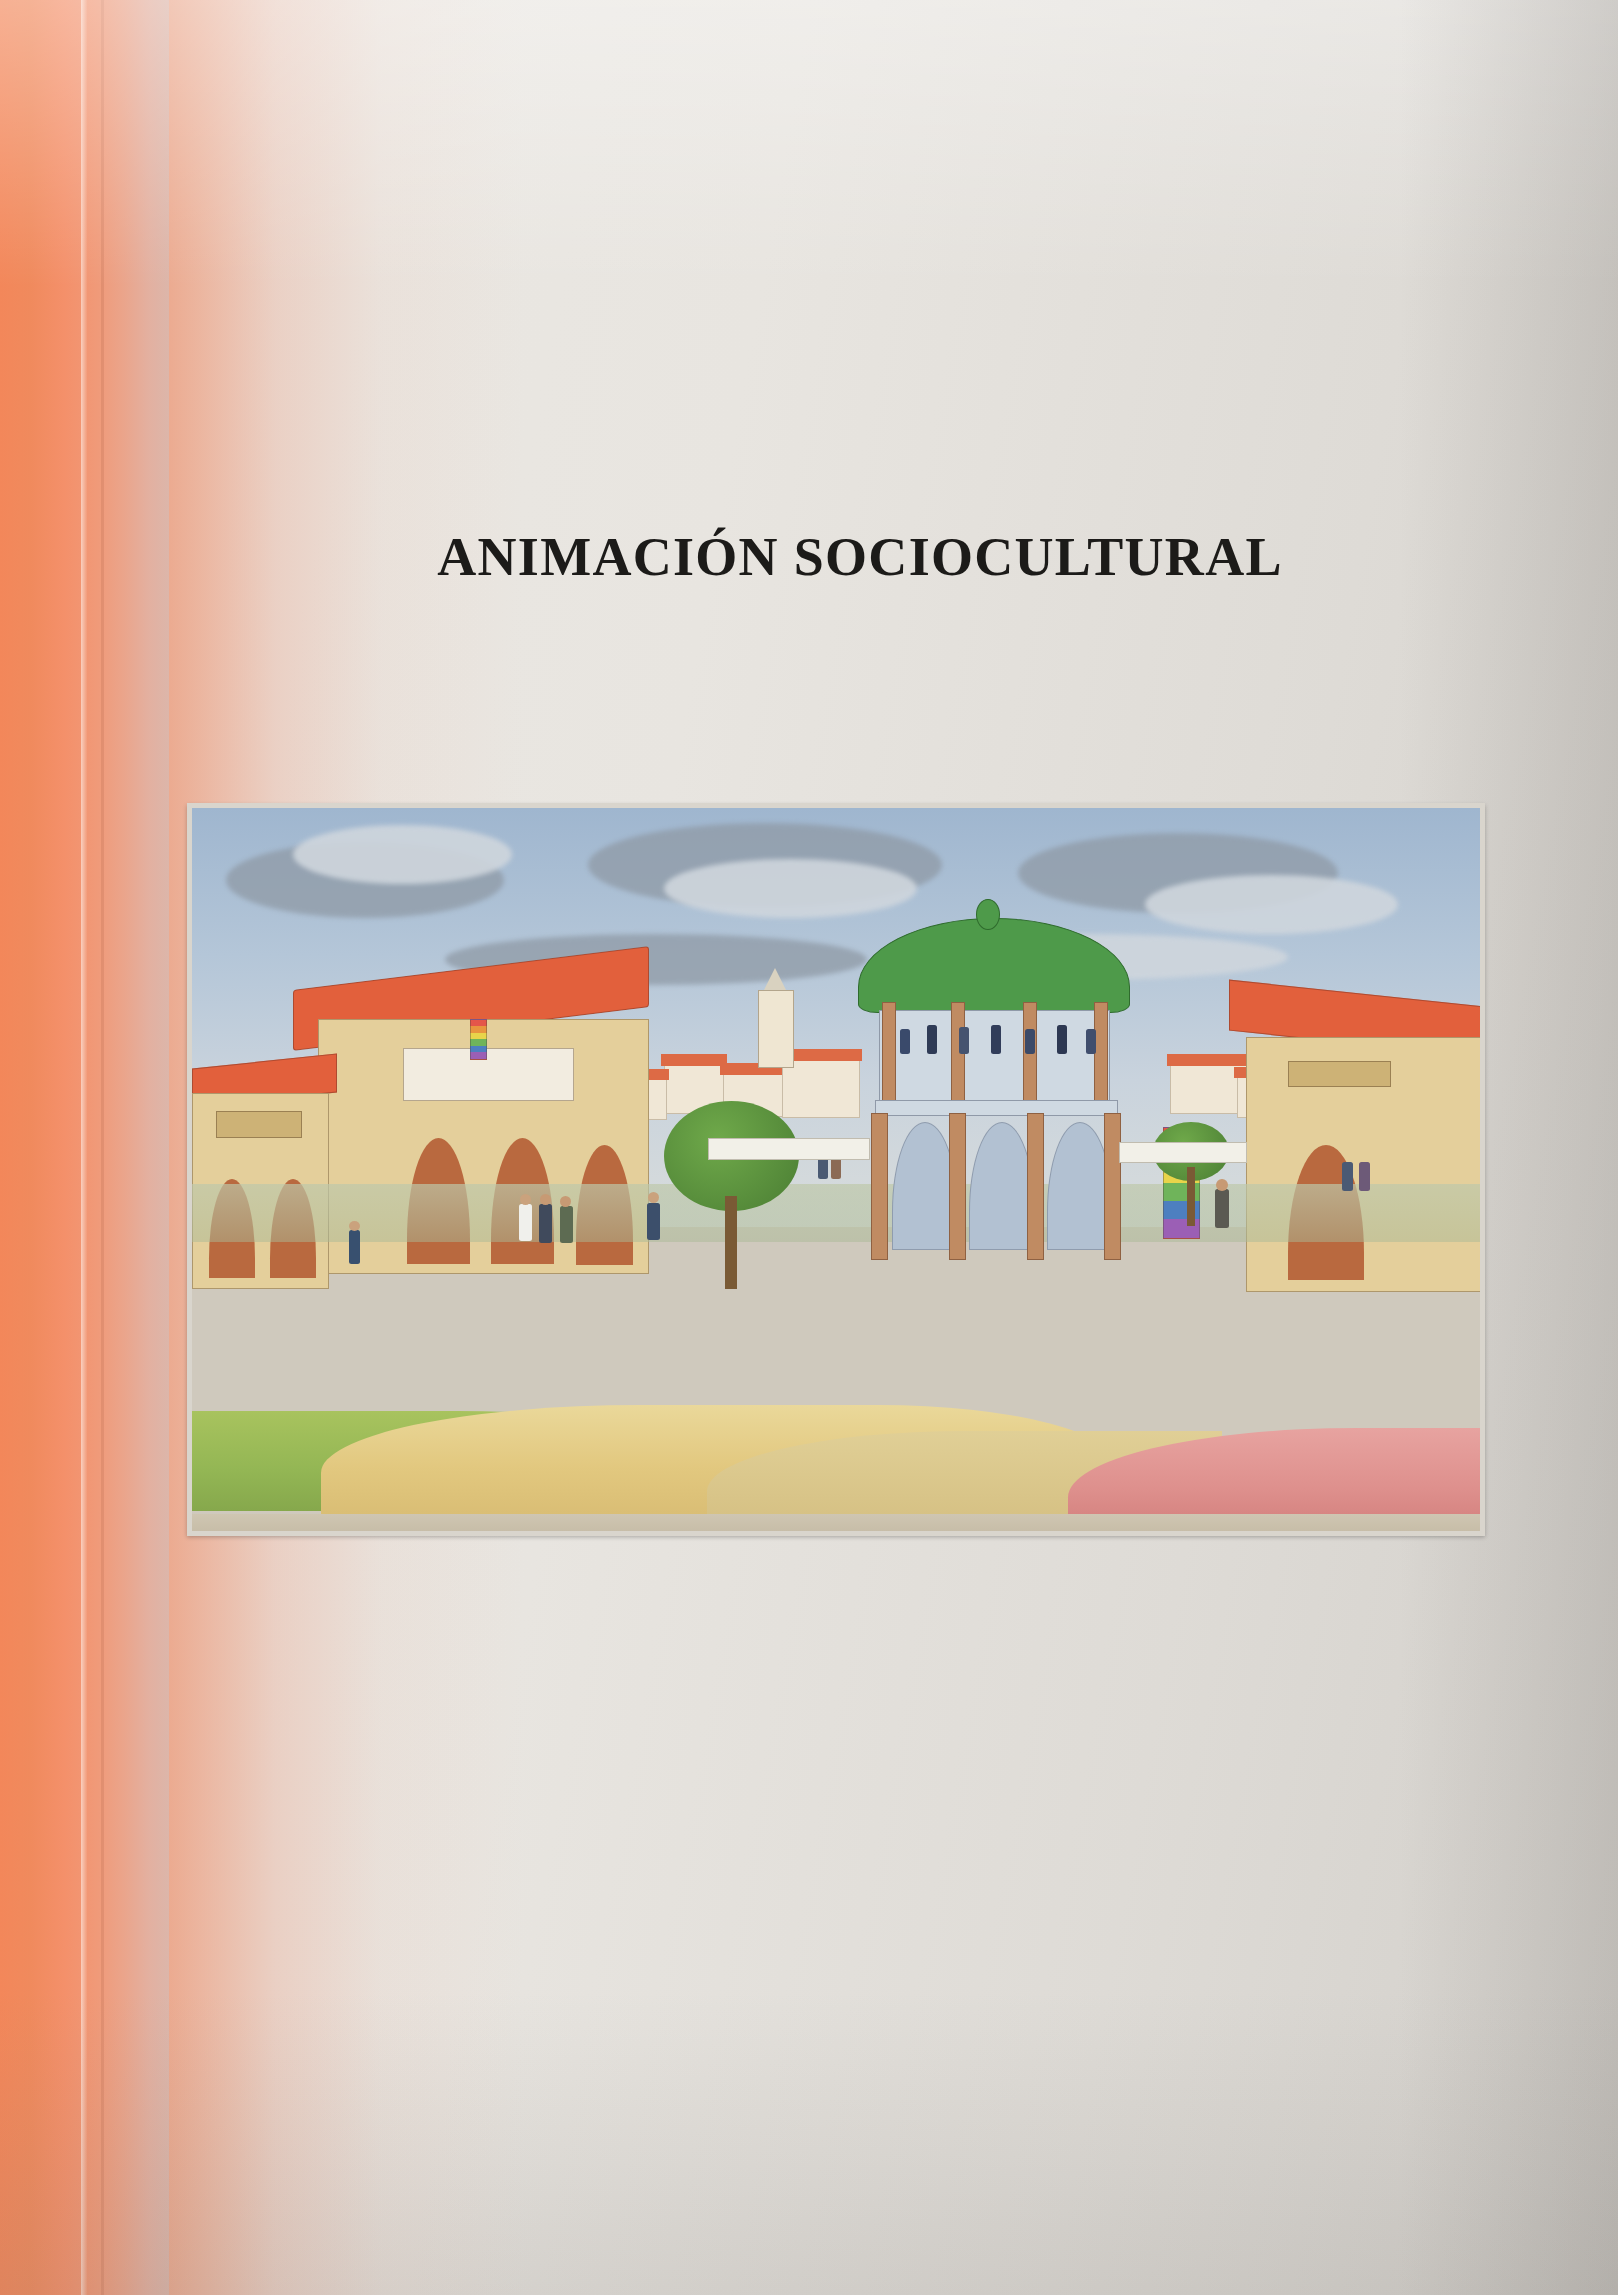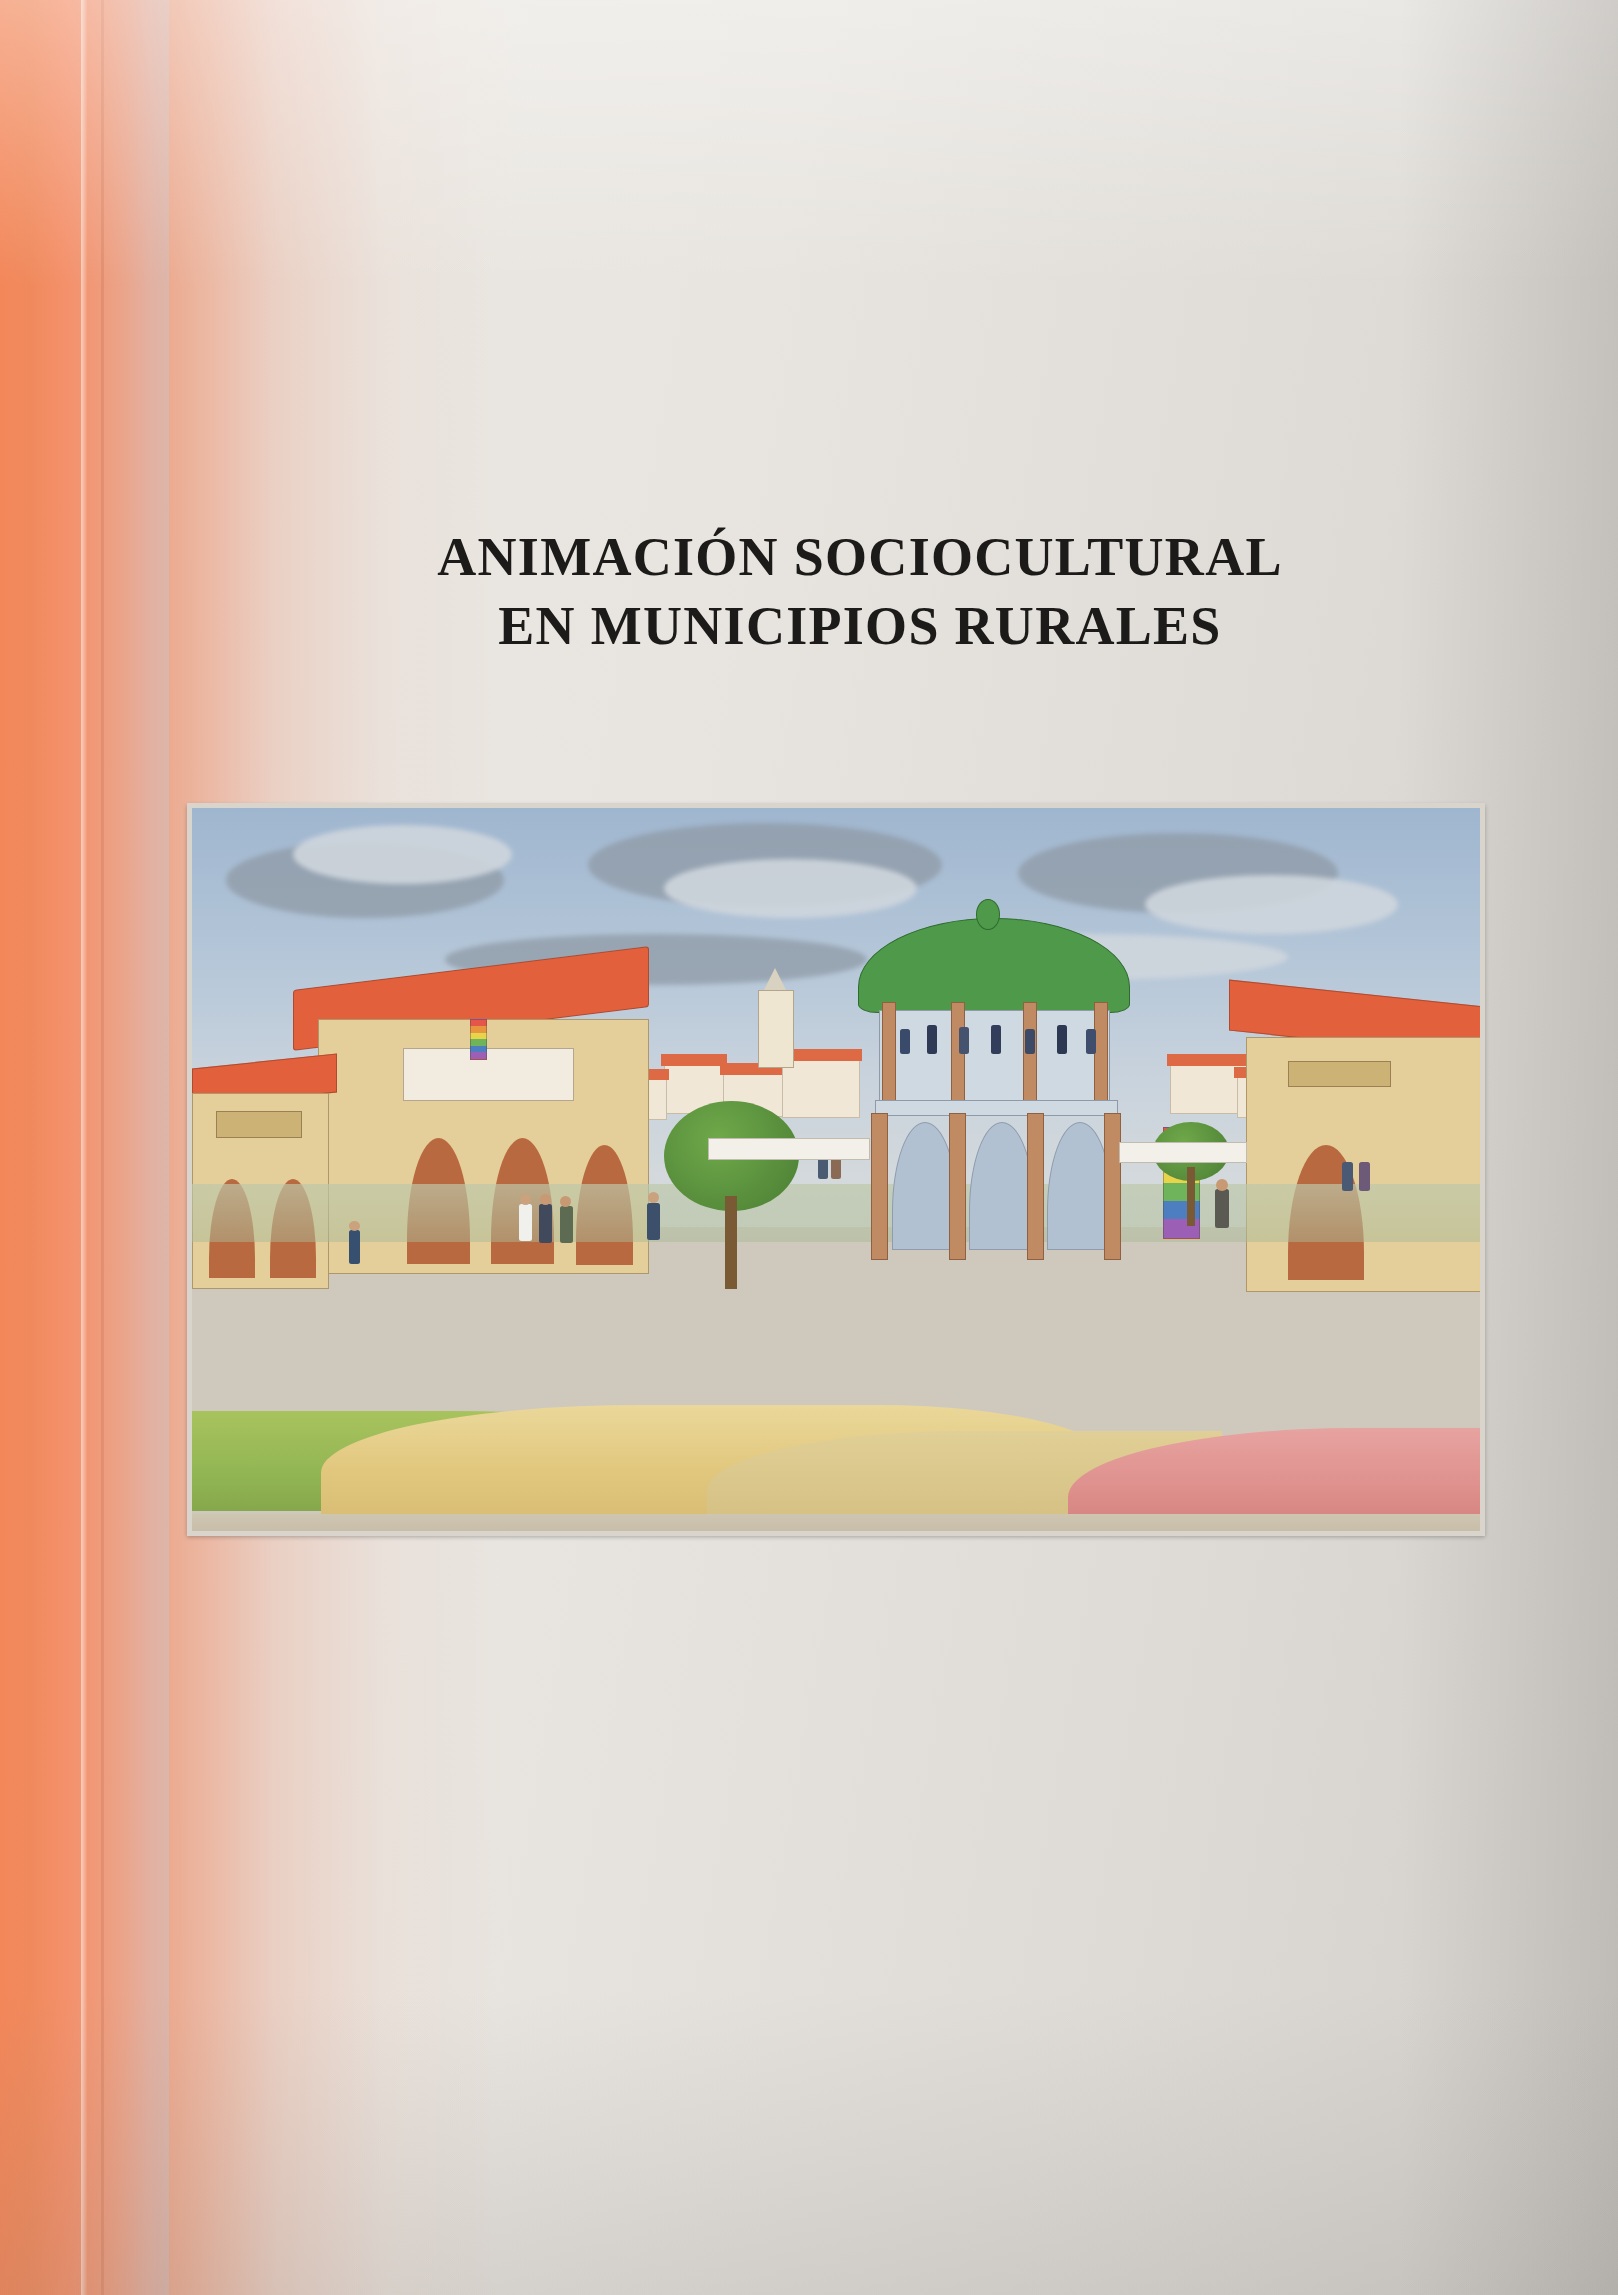--- a/index.html
+++ b/index.html
@@ -284,21 +284,20 @@
   <div class="spine-crease"></div>
   <div class="spine-crease2"></div>
   <div class="spine-fade"></div>
 
   <div class="paper-shade-top"></div>
   <div class="paper-shade-right"></div>
   <div class="paper-shade-bottom"></div>
 
   <div class="title-block">
     <div class="title-line">ANIMACIÓN SOCIOCULTURAL</div>
-    <div class="title-line">EN MUNICIPIOS RURALES</div>
   </div>
 
   <div class="artwork-frame">
     <div class="artwork">
 
       <div class="sky"></div>
 
       <div class="cloud" style="left:34px; top:34px; width:278px; height:76px;"></div>
       <div class="cloud light" style="left:101px; top:17px; width:219px; height:59px;"></div>
       <div class="cloud" style="left:396px; top:15px; width:354px; height:84px;"></div>

